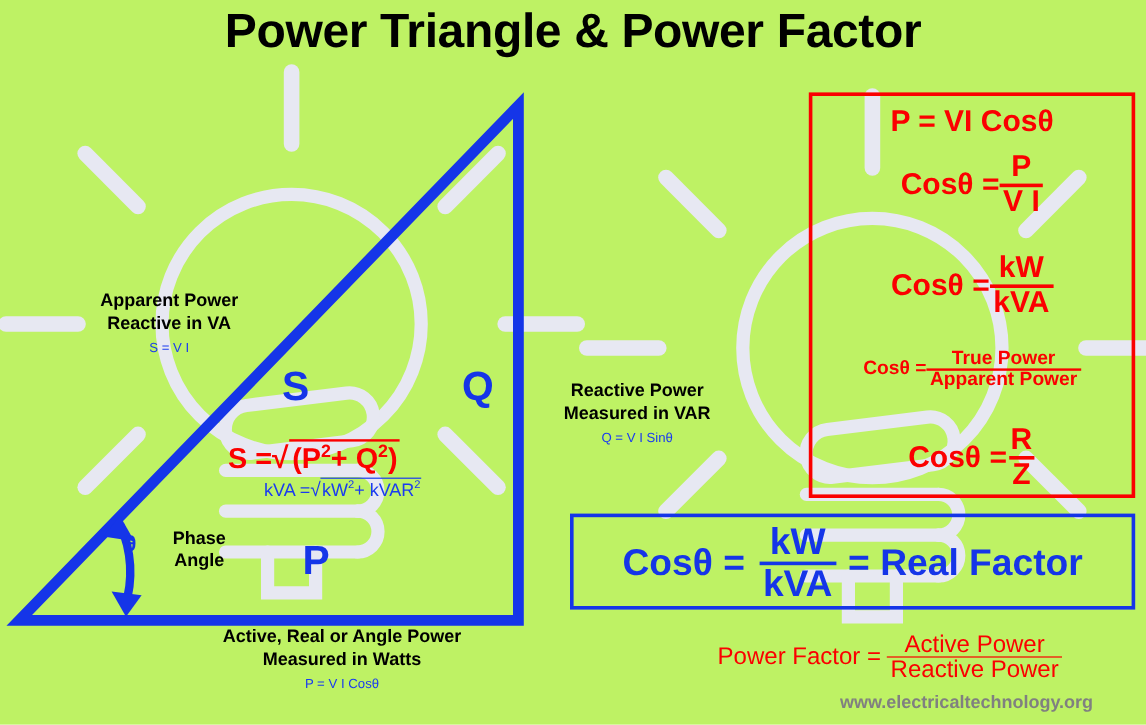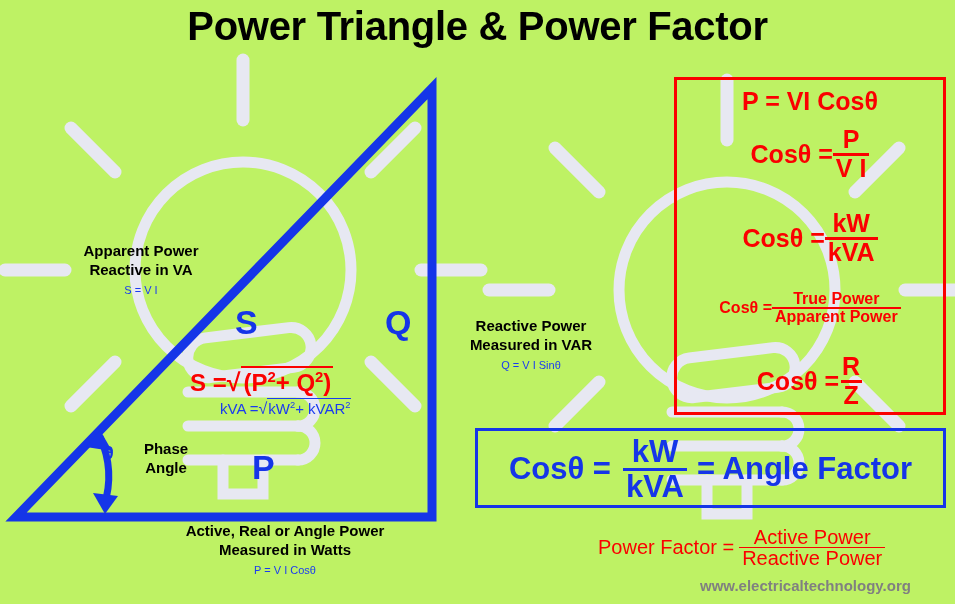--- a/index.html
+++ b/index.html
@@ -345,21 +345,21 @@
 
   <div id="blue-box">
     <div id="bb-row">
       <span>Cosθ =</span>
       <span style="display:inline-block;width:12px"></span>
       <span class="frac">
         <span class="num">kW</span>
         <span class="den">kVA</span>
       </span>
       <span style="display:inline-block;width:10px"></span>
-      <span>= Angle Factor</span>
+      <span>= Real Factor</span>
     </div>
   </div>
 
   <div id="pf-small">
     <span>Power Factor =</span>
     <span style="display:inline-block;width:5px"></span>
     <span class="frac hair">
       <span class="num">Active Power</span>
       <span class="den">Reactive Power</span>
     </span>

